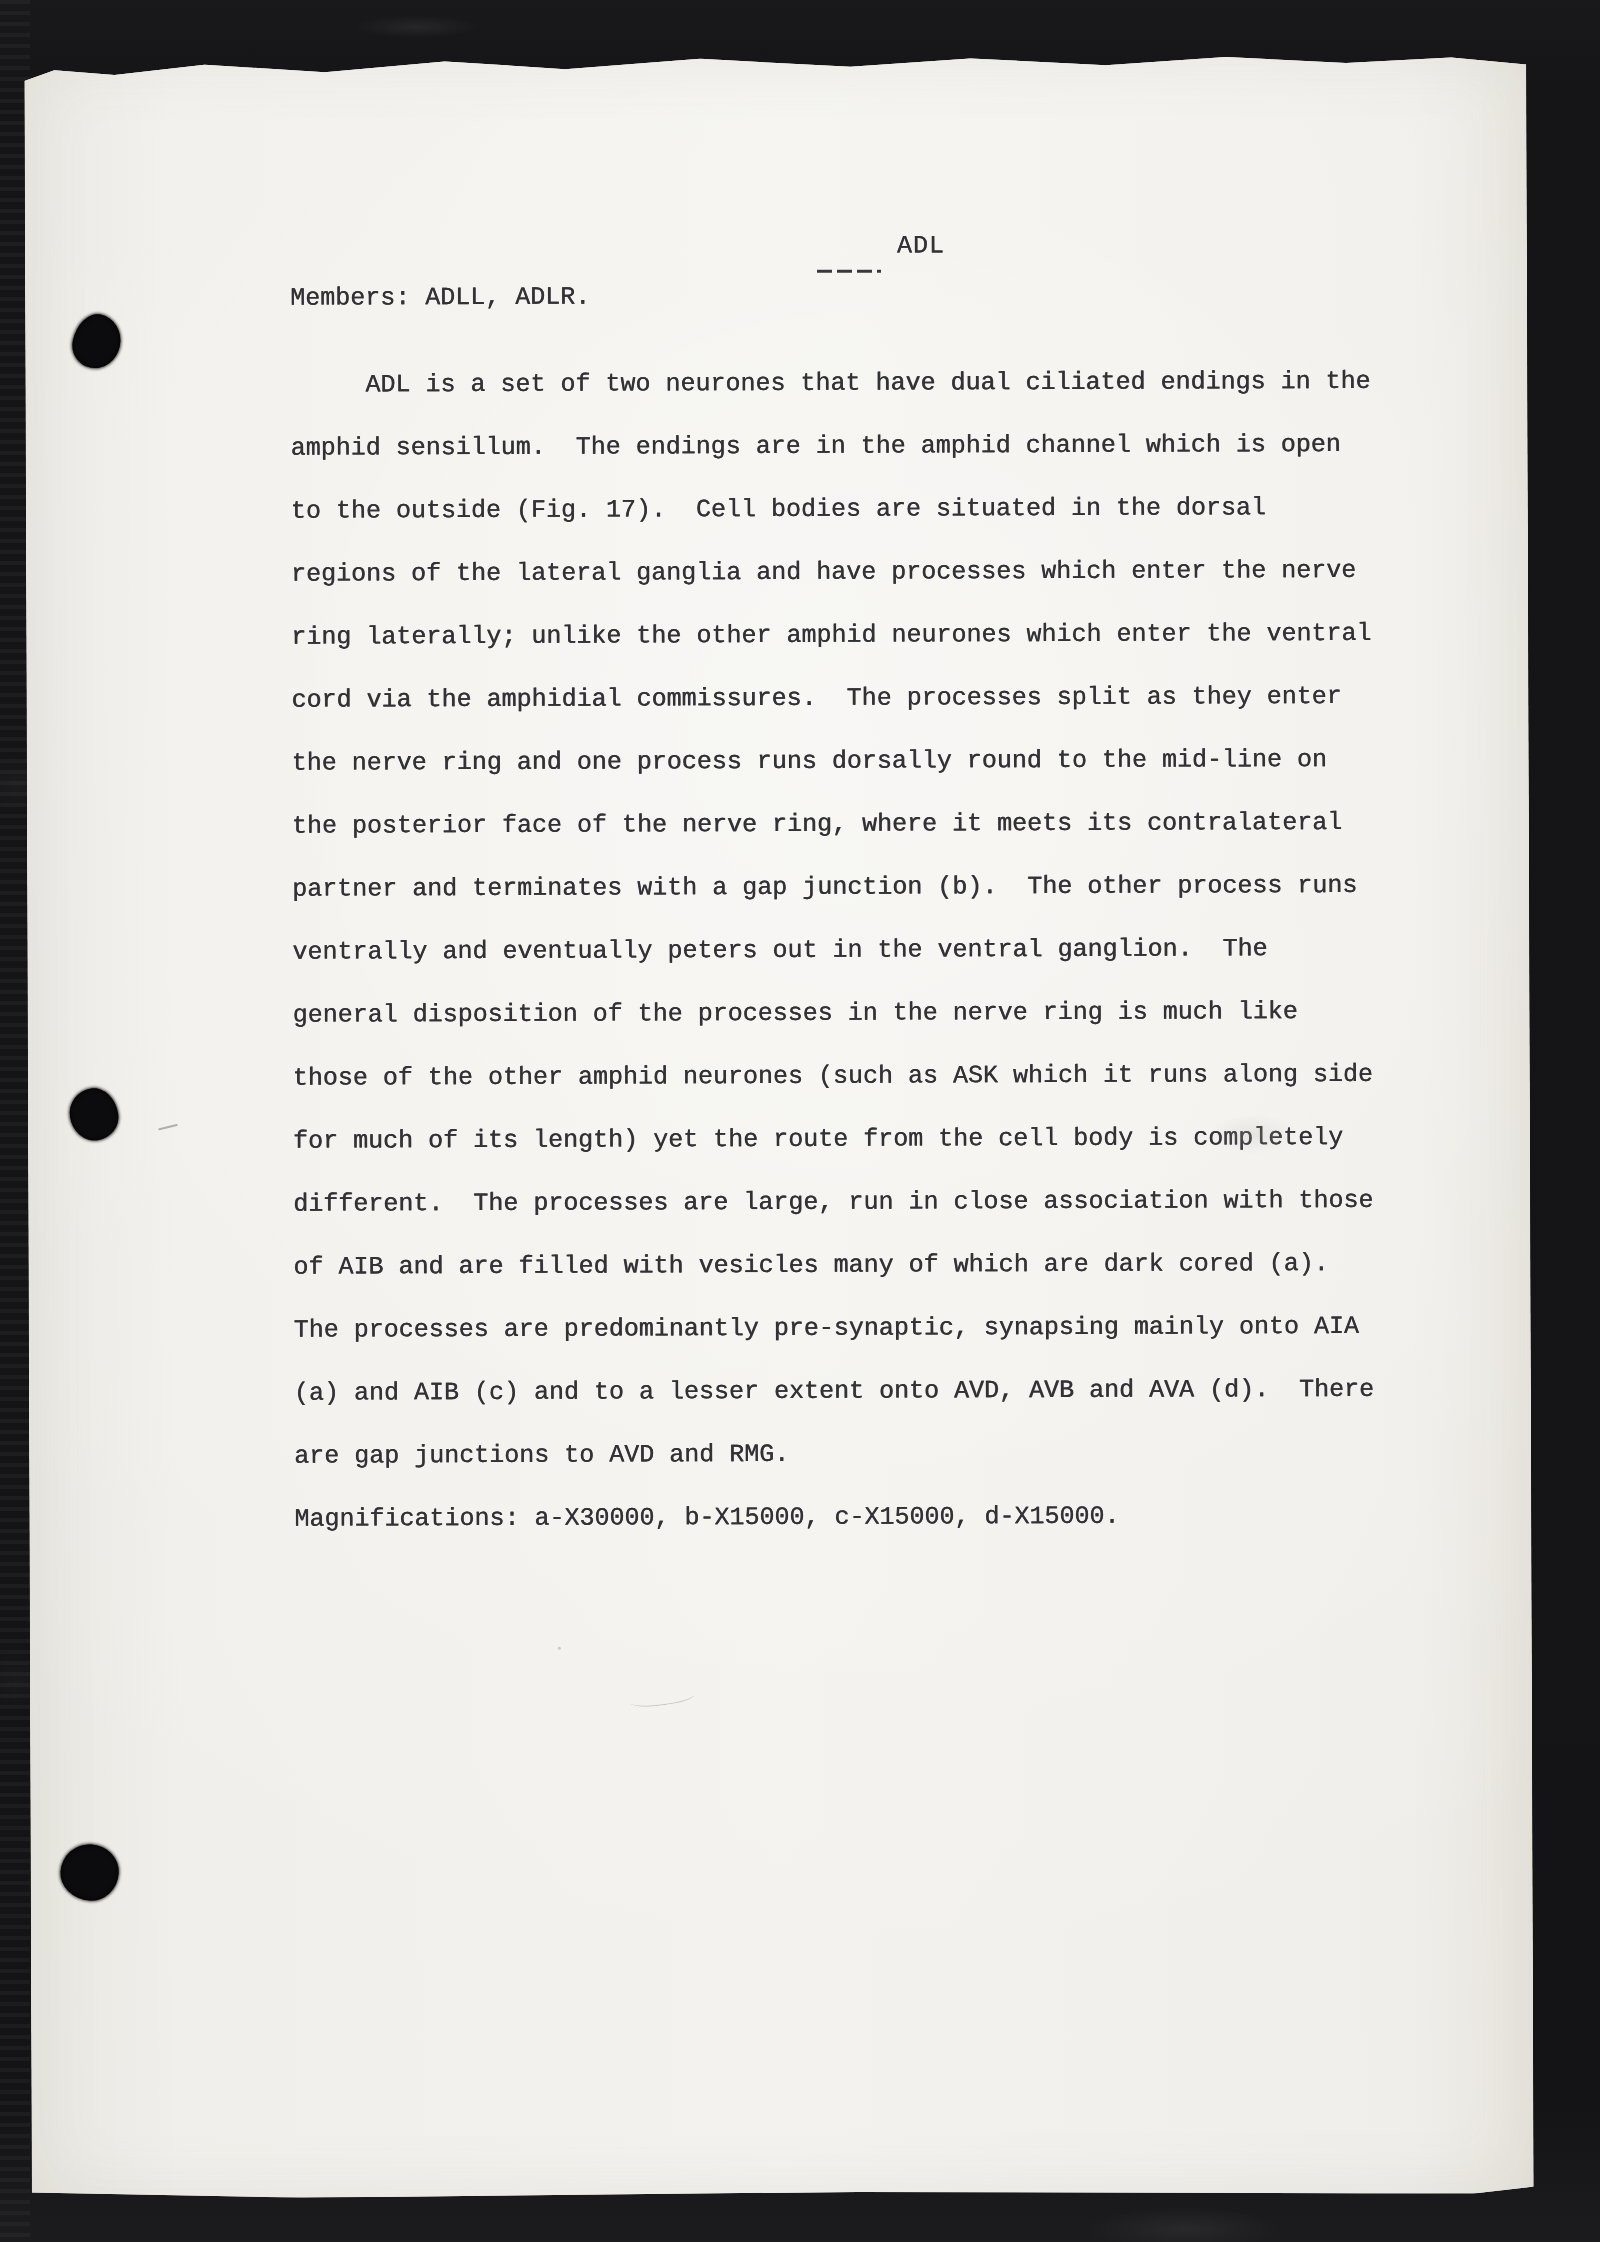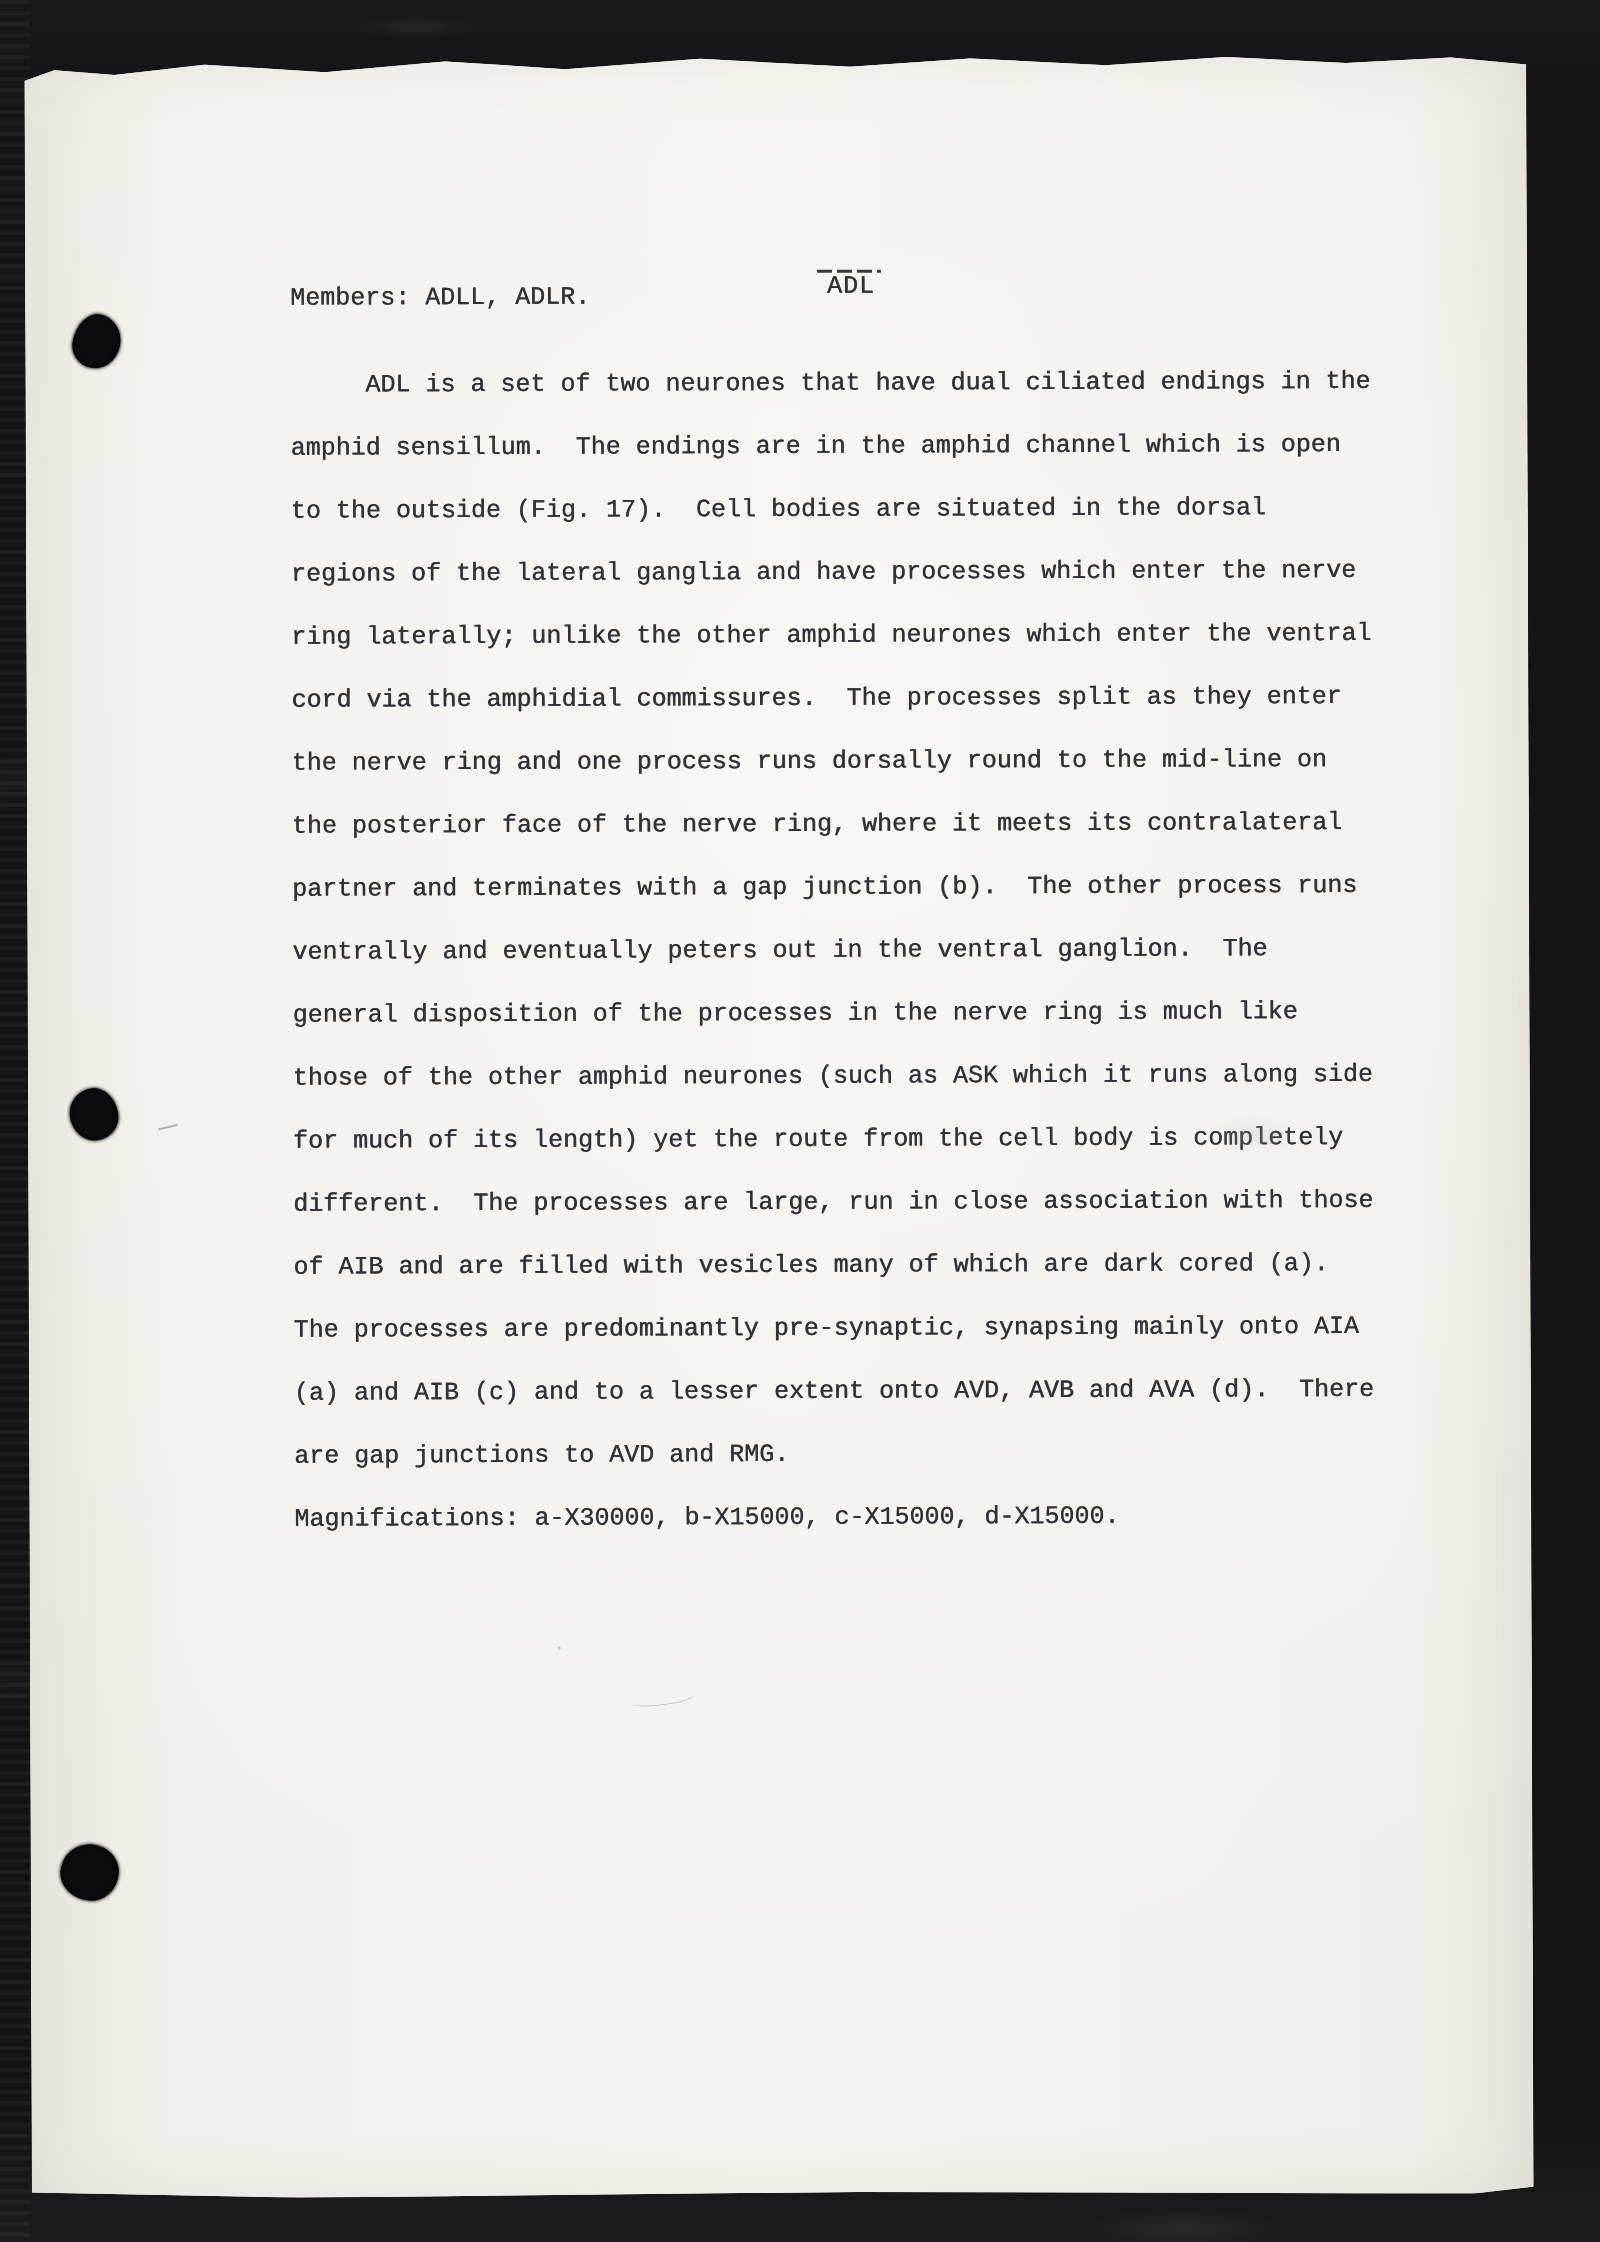--- a/index.html
+++ b/index.html
@@ -36,24 +36,23 @@
       inset 0 0 70px rgba(120,114,98,0.10);
     transform:rotate(-0.2deg);
     clip-path:polygon(
       0% 1.05%, 2% 0.55%, 6% 0.78%, 12% 0.32%, 20% 0.68%, 28% 0.20%,
       36% 0.58%, 45% 0.12%, 55% 0.52%, 63% 0.15%, 72% 0.48%, 80% 0.12%,
       88% 0.42%, 95% 0.18%, 100% 0.52%,
       100% 99.68%, 96% 100%, 55% 99.82%, 18% 100%, 0% 99.72%);
   }
   .ink{color:#323136;text-shadow:0.35px 0 0 rgba(50,49,54,0.85), -0.2px 0 0 rgba(50,49,54,0.35);}
   .page-title{
-    position:absolute;left:802px;top:176px;width:160px;
-    font-size:25px;line-height:30px;text-align:left;
+    position:absolute;left:760px;top:176px;width:160px;
+    font-size:25px;line-height:30px;text-align:right;
     letter-spacing:1px;
-    margin-top:40px;
   }
   .title-underline{
     position:absolute;left:792px;top:214px;width:64px;height:3px;
     background:repeating-linear-gradient(90deg,#39383c 0 15px, rgba(0,0,0,0) 15px 20px);
   }
   .members-line{
     position:absolute;left:265px;top:224px;
     font-size:25px;line-height:34px;white-space:pre;
   }
   .body-lines{

